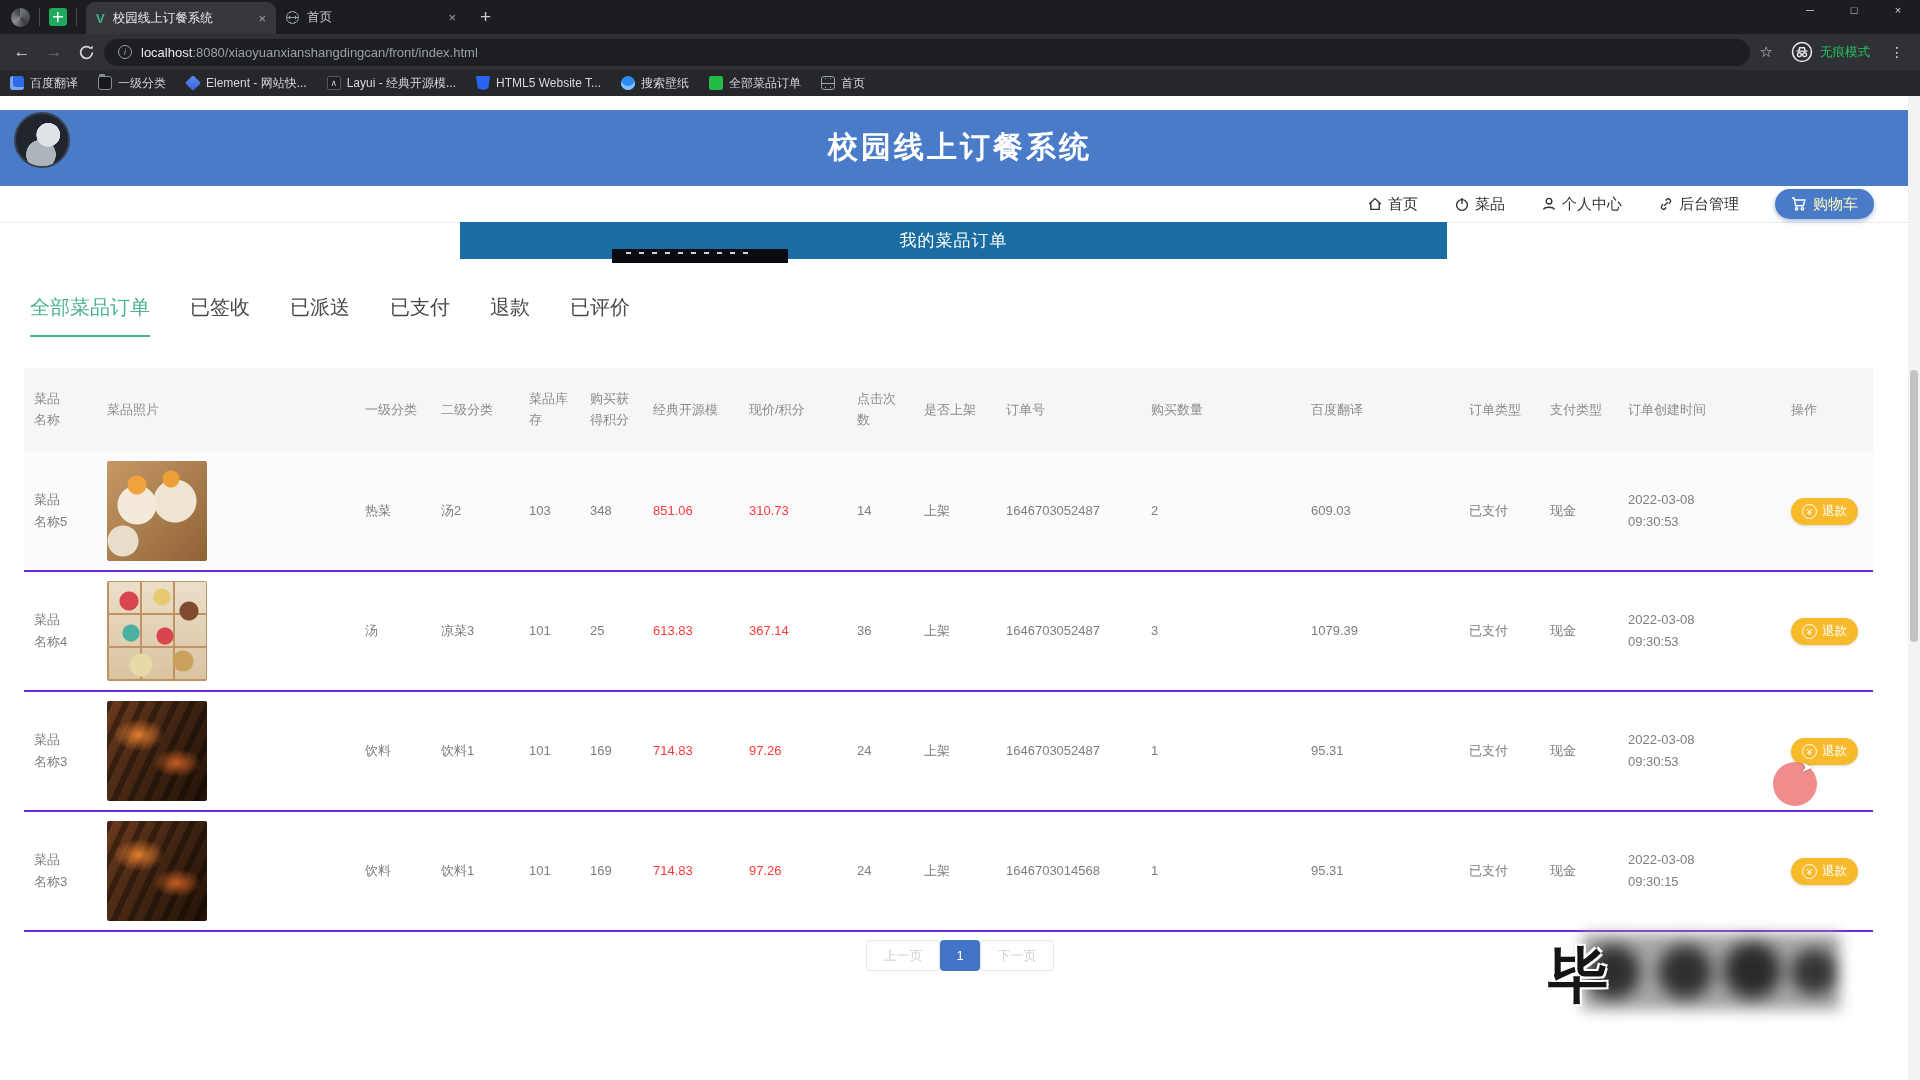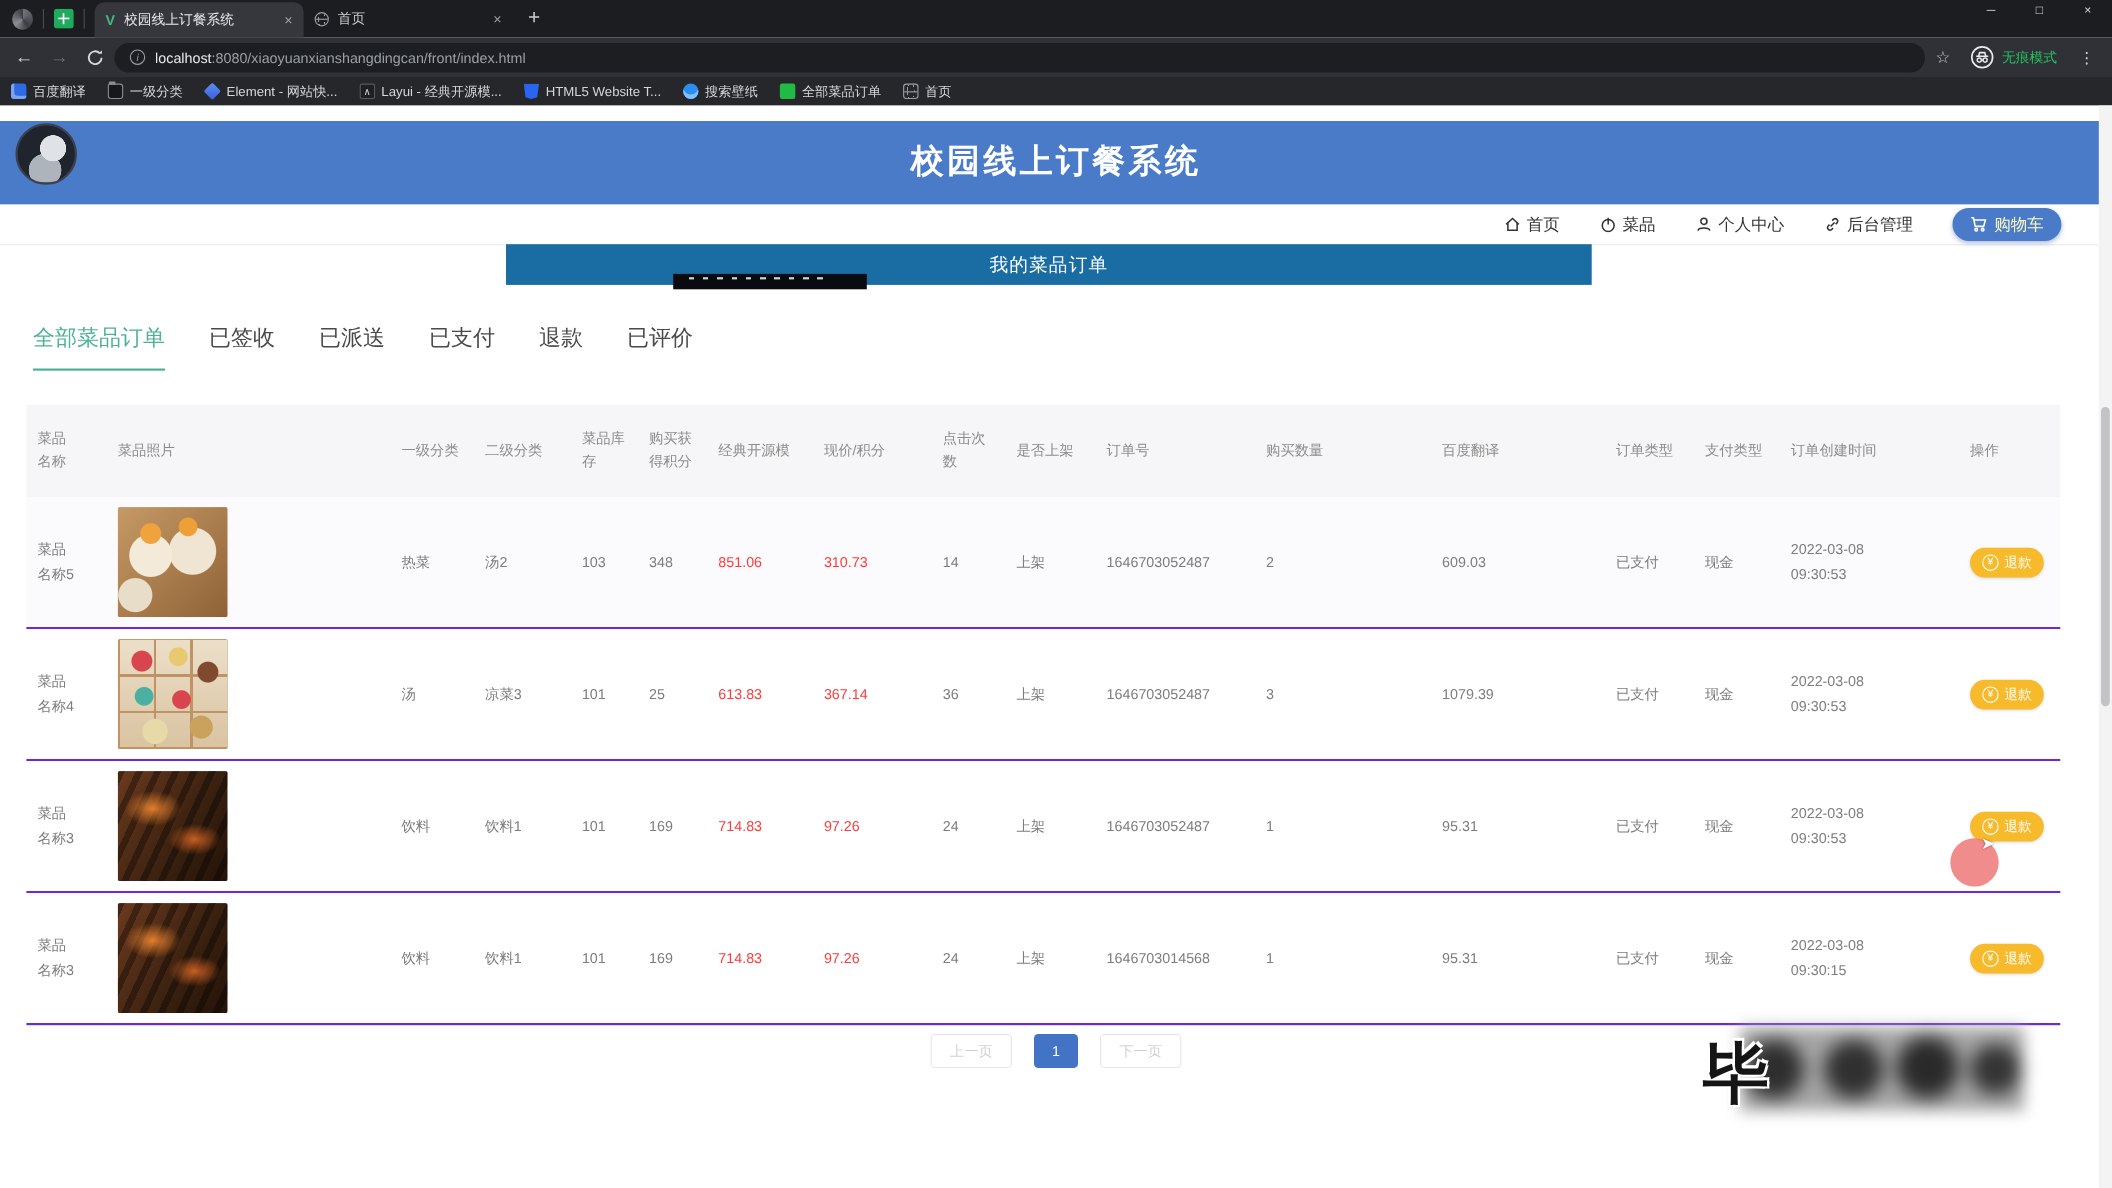--- a/index.html
+++ b/index.html
@@ -122,21 +122,21 @@
       radial-gradient(ellipse 26px 16px at 32% 34%, rgba(250,140,50,.85), transparent),
       radial-gradient(ellipse 24px 14px at 70% 62%, rgba(235,110,40,.8), transparent),
       repeating-linear-gradient(115deg, rgba(0,0,0,.35) 0 6px, transparent 6px 15px),
       linear-gradient(120deg,#6b3a1e,#3a2110 60%,#241208); }
   .refund-btn { height:27px; padding:0 11px; border:none; border-radius:14px; background:var(--gold);
     color:#fff; font-size:12.5px; display:flex; align-items:center; gap:5px;
     box-shadow:0 1px 3px rgba(0,0,0,.15); }
   .yen { width:15px; height:15px; border:1px solid #fff; border-radius:50%; font-size:9.5px;
     display:flex; align-items:center; justify-content:center; }
 
-  .pagination { position:absolute; left:0; top:844px; width:100%; display:flex; justify-content:center; gap:20px; }
+  .pagination { position:absolute; left:0; top:844px; width:100%; display:flex; justify-content:center; gap:0; }
   .page-btn { width:74px; height:31px; background:#fff; border:1px solid #e6e6e6; border-radius:4px;
     color:#d2d2d2; font-size:13px; }
   .page-num { width:40px; height:31px; background:var(--page_blue); border-radius:4px; color:#fff;
     font-size:13px; display:flex; align-items:center; justify-content:center; }
 
   .watermark { position:absolute; left:1548px; top:838px; width:300px; height:78px; }
   .wm-char { position:absolute; left:0; top:2px; font-size:60px; font-weight:800; color:#151515;
     text-shadow:2px 2px 0 #fff,-2px -2px 0 #fff,2px -2px 0 #fff,-2px 2px 0 #fff; }
   .wm-blur { position:absolute; left:34px; top:0; width:258px; height:76px; filter:blur(7px);
     background:

